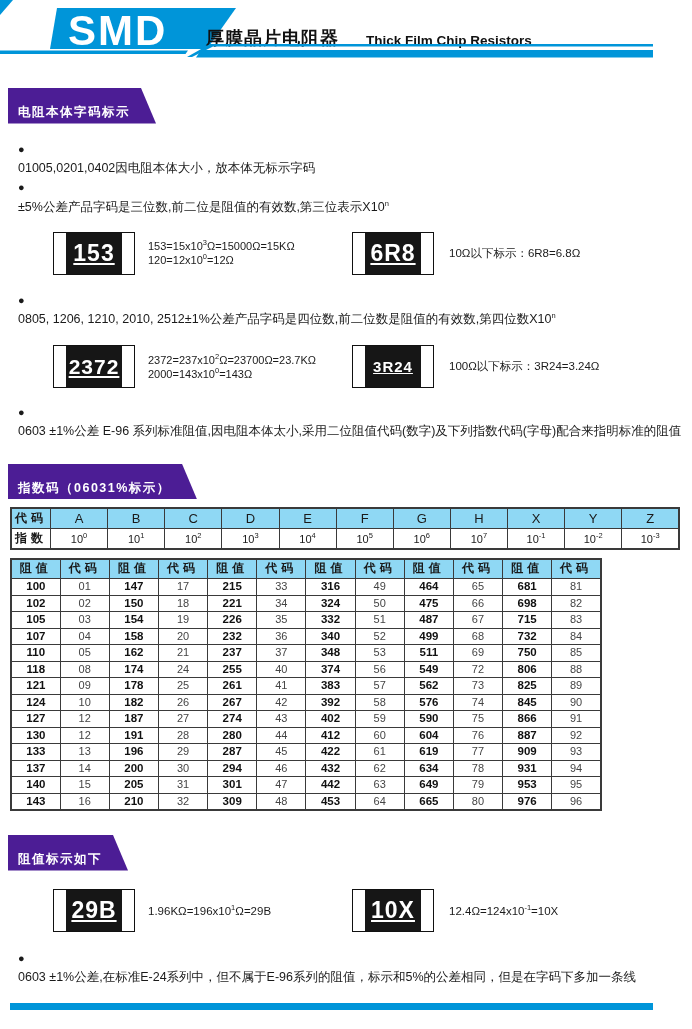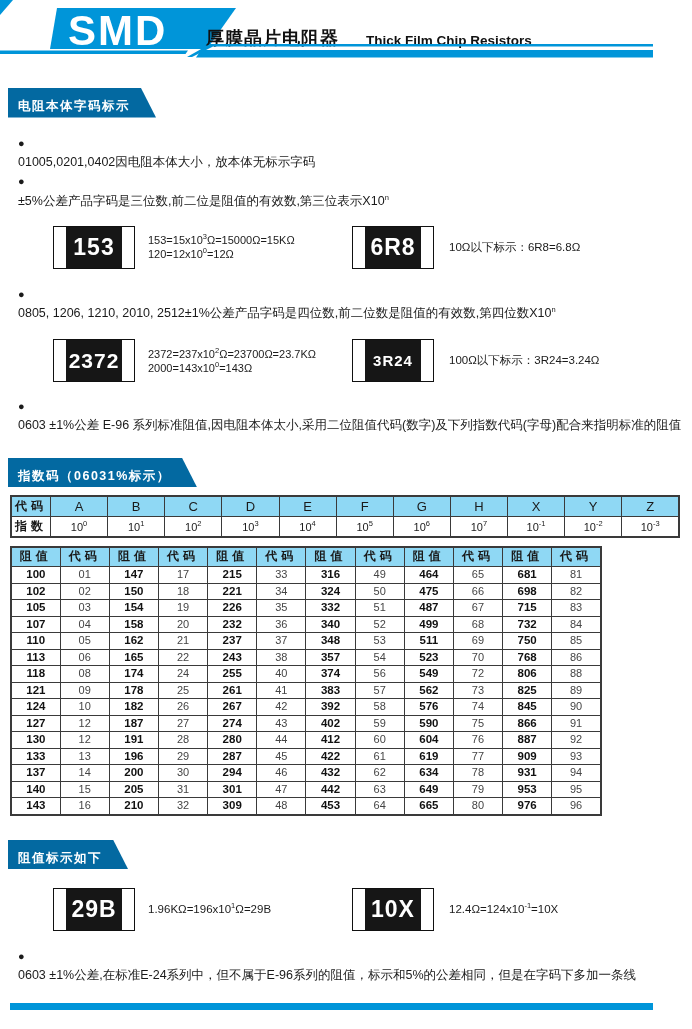--- a/index.html
+++ b/index.html
@@ -1,33 +1,33 @@
 <!DOCTYPE html>
 <html><head>
 <meta charset="utf-8">
 <style>
   html,body{margin:0;padding:0;background:#fff;}
   .page{width:692px;height:1029px;position:relative;background:#fff;overflow:hidden;
         font-family:"Liberation Sans",sans-serif;color:#1a1a1a;}
   
   .hdr-svg{display:block;}
   
-  .section-label{display:inline-block;background:#0369a1;color:#fff;font-size:12.5px;
-        font-weight:bold;letter-spacing:1.5px;line-height:1;padding:12px 26px 5px 10px;
+  .section-label{display:inline-block;background:#4c1d95;color:#fff;font-size:12.5px;
+        font-weight:bold;letter-spacing:1.5px;line-height:1;padding:18px 26px 5px 10px;
         clip-path:polygon(0 0,calc(100% - 15px) 0,100% 100%,0 100%);margin-left:8px;}
   .bullets{margin:16px 0 0 18px;font-size:12.5px;line-height:1.55;}
   .bullet{white-space:nowrap;}
   .bullet .dot{font-size:11px;margin-right:4px;}
   sup{font-size:7.5px;line-height:0;}
   
   .ex-row{display:grid;grid-template-columns:53px 82px 217px 82px 1fr;align-items:center;height:44px;}
   .chip{width:82px;height:43px;border:1px solid #111;box-sizing:border-box;display:flex;background:#fff;}
   .chip .term{width:12px;background:#fff;}
   .chip .body{flex:1;background:#161616;color:#fff;display:flex;align-items:center;
-        justify-content:center;font-size:23px;font-weight:bold;letter-spacing:1px;}
+        justify-content:center;font-size:23px;font-weight:bold;letter-spacing:1px;text-decoration:underline;}
   .desc{padding-left:13px;font-size:11px;line-height:14px;white-space:nowrap;}
   .desc2{padding-left:15px;font-size:11.5px;white-space:nowrap;}
   
   table{border-collapse:collapse;table-layout:fixed;margin-left:10px;}
   td{border:1px solid #3a3a3a;text-align:center;vertical-align:middle;padding:0;}
   .exp-table{width:670px;margin-top:8px;}
   .exp-table td{height:19px;font-size:11px;}
   .exp-table .hd{background:#8fd8f4;font-size:13px;}
   .exp-table .rowlab{font-weight:bold;font-size:12px;letter-spacing:4px;}
   .exp-table{border:2px solid #3a3a3a;}
@@ -239,34 +239,20 @@
           <td class="val">237</td>
           <td class="cod">37</td>
           <td class="val">348</td>
           <td class="cod">53</td>
           <td class="val">511</td>
           <td class="cod">69</td>
           <td class="val">750</td>
           <td class="cod">85</td>
         </tr>
         <tr>
-          <td class="val">113</td>
-          <td class="cod">06</td>
-          <td class="val">165</td>
-          <td class="cod">22</td>
-          <td class="val">243</td>
-          <td class="cod">38</td>
-          <td class="val">357</td>
-          <td class="cod">54</td>
-          <td class="val">523</td>
-          <td class="cod">70</td>
-          <td class="val">768</td>
-          <td class="cod">86</td>
-        </tr>
-        <tr>
           <td class="val">118</td>
           <td class="cod">08</td>
           <td class="val">174</td>
           <td class="cod">24</td>
           <td class="val">255</td>
           <td class="cod">40</td>
           <td class="val">374</td>
           <td class="cod">56</td>
           <td class="val">549</td>
           <td class="cod">72</td>

